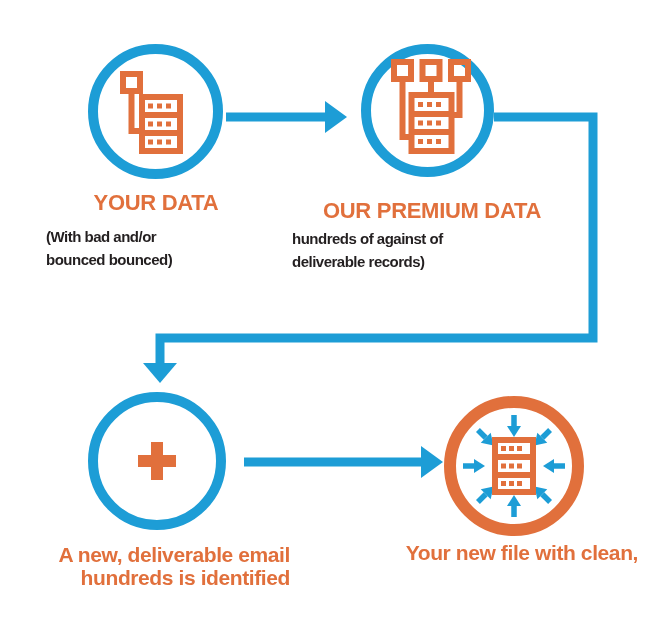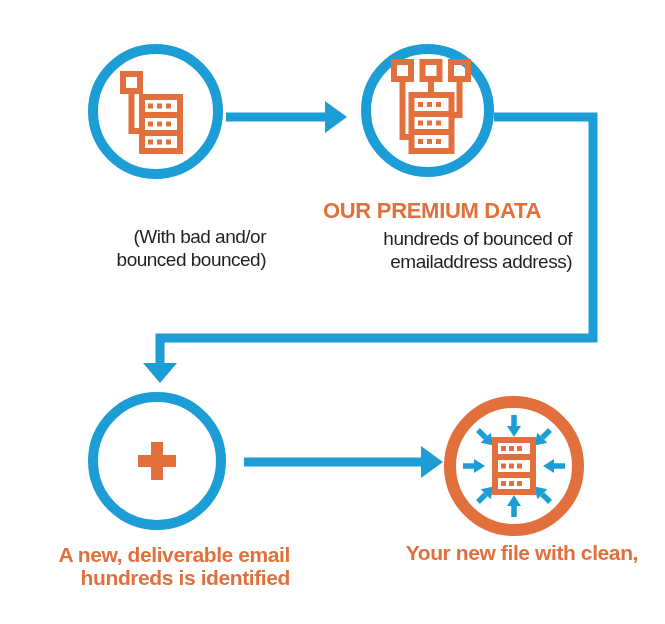--- a/index.html
+++ b/index.html
@@ -33,22 +33,22 @@
   .c4{left:444px;top:396px;width:140px;height:140px;}
   .ic1{transform:translateX(-5px);}
   .ic2{transform:translate(3px,-4px);}
   .title{
     position:absolute;color:var(--orange);font-weight:bold;font-size:22px;
     letter-spacing:-0.3px;text-align:center;white-space:nowrap;
   }
   .t1{left:56px;top:190px;width:200px;}
   .t2{left:312px;top:198px;width:240px;}
   .sub{
-    position:absolute;color:var(--dark);font-weight:normal;font-size:19px;
-    letter-spacing:-0.5px;line-height:23px;text-align:right;white-space:nowrap;
+    position:absolute;color:var(--dark);font-weight:bold;font-size:15px;
+    letter-spacing:-0.5px;line-height:23px;text-align:left;white-space:nowrap;
   }
   .s1{left:46px;top:225px;width:220px;}
   .s2{left:292px;top:227px;width:280px;}
   .cap{
     position:absolute;color:var(--orange);font-weight:bold;font-size:21px;
     letter-spacing:-0.4px;line-height:23px;text-align:right;white-space:nowrap;
   }
   .p3{left:30px;top:543px;width:260px;}
   .p4{left:378px;top:541px;width:260px;}
 </style>
@@ -166,29 +166,30 @@
         <rect class="ofl" x="43" y="53.5" width="5" height="5"></rect>
           <rect class="ofl" x="51" y="53.5" width="5" height="5"></rect>
           <rect class="ofl" x="59" y="53.5" width="5" height="5"></rect>
         <rect class="ofl" x="43" y="71" width="5" height="5"></rect>
           <rect class="ofl" x="51" y="71" width="5" height="5"></rect>
           <rect class="ofl" x="59" y="71" width="5" height="5"></rect>
       </g>
     </svg>
   </div>
 
+  <div class="title t1">YOUR DATA</div>
   <div class="sub s1">
     <div>(With bad and/or</div>
     <div>bounced bounced)</div>
   </div>
 
   <div class="title t2">OUR PREMIUM DATA</div>
   <div class="sub s2">
-    <div>hundreds of bounced of</div>
-    <div>emailaddress address)</div>
+    <div>hundreds of against of</div>
+    <div>deliverable records)</div>
   </div>
 
   <div class="cap p3">
     <div>A new, deliverable email</div>
     <div>hundreds is identified</div>
   </div>
 
   <div class="cap p4">
     <div>Your new file with clean,</div>
   </div>

